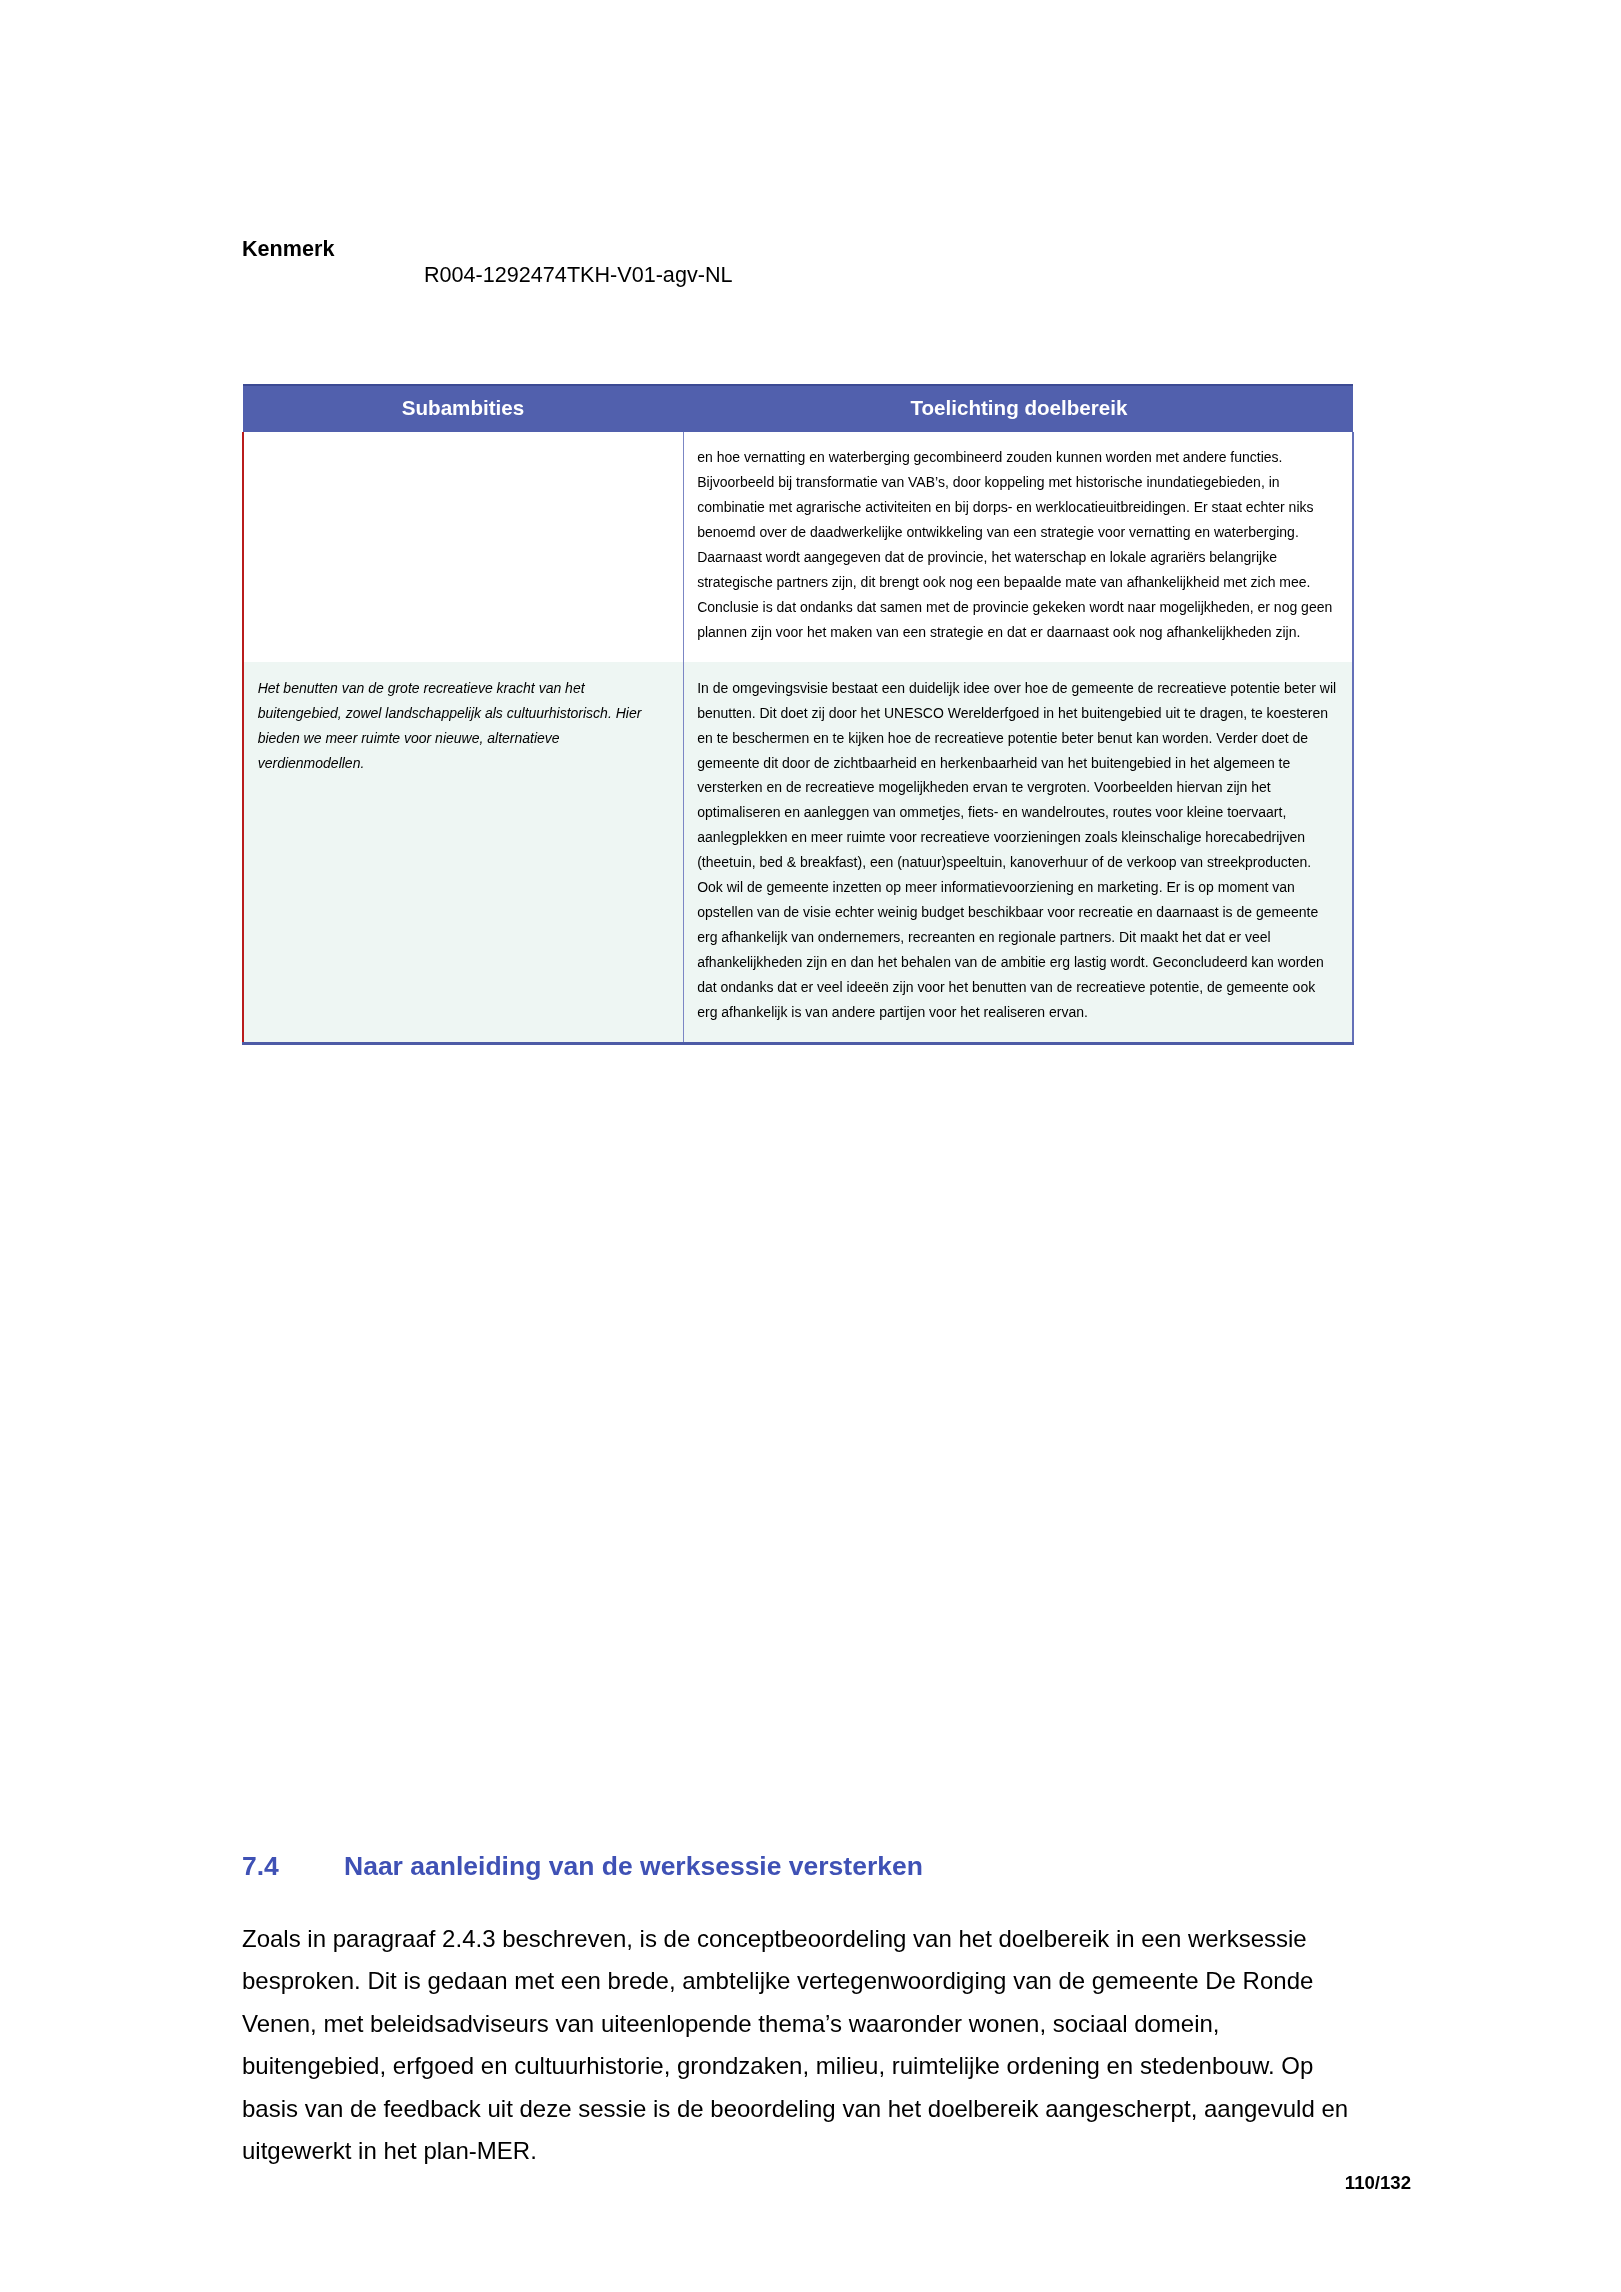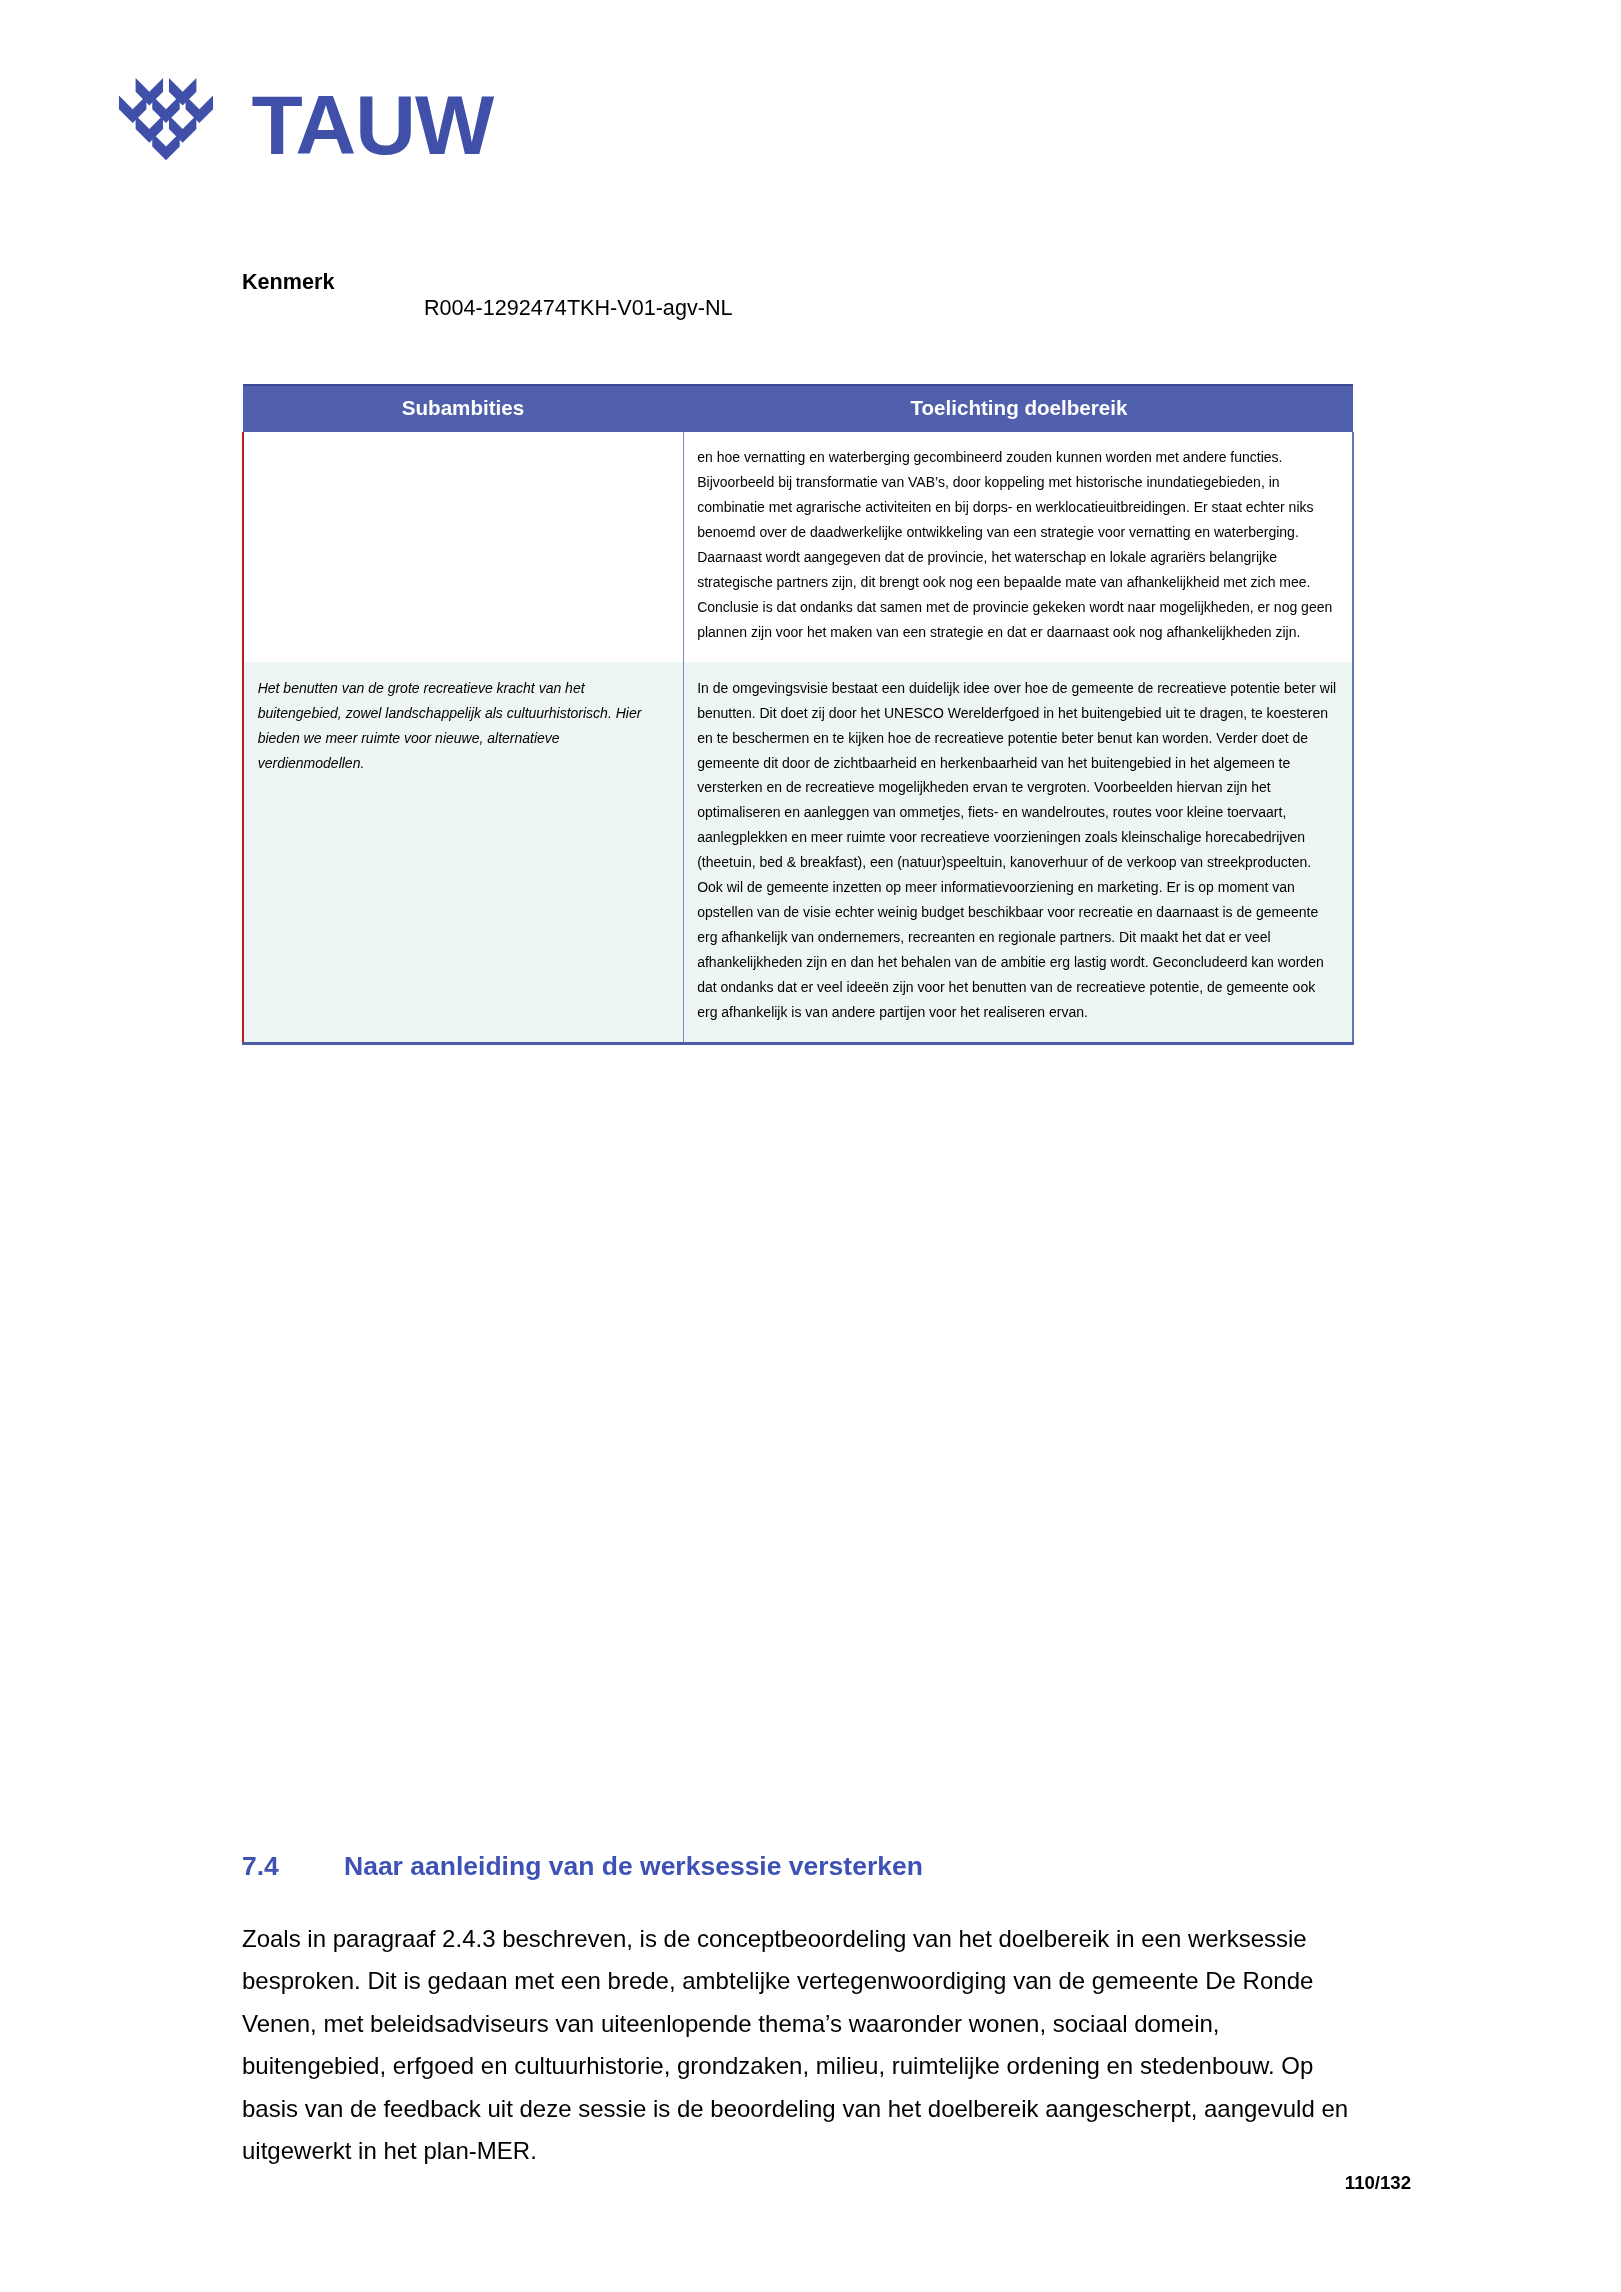--- a/index.html
+++ b/index.html
@@ -40,21 +40,21 @@
     letter-spacing: -1px;
     color: #4050a8;
     line-height: 1;
     font-family: "Liberation Sans", sans-serif;
   }
 
   
   .kenmerk-row {
     position: absolute;
     left: 242px;
-    top: 268px;
+    top: 235px;
     display: flex;
     font-size: 21.6px;
     line-height: 1.3;
   }
   .kenmerk-label {
     font-weight: bold;
     width: 182px;
     color: #000;
   }
   .kenmerk-value {
@@ -158,39 +158,20 @@
     font-size: 18.6px;
     font-weight: bold;
     color: #000;
   }
 </style>
 </head>
 <body>
 
 <div class="page">
 
-  <div class="logo-wrap">
-    <svg class="logo-mark" viewBox="0 0 122 100" aria-hidden="true">
-      <g fill="#4050a8">
-
-        <path d="M30 2 L44 16 L58 2 L58 16 L44 30 L30 16 Z"></path>
-        <path d="M64 2 L78 16 L92 2 L92 16 L78 30 L64 16 Z"></path>
-
-        <path d="M13 20 L27 34 L41 20 L41 34 L27 48 L13 34 Z"></path>
-        <path d="M47 20 L61 34 L75 20 L75 34 L61 48 L47 34 Z"></path>
-        <path d="M81 20 L95 34 L109 20 L109 34 L95 48 L81 34 Z"></path>
-
-        <path d="M30 40 L44 54 L58 40 L58 54 L44 68 L30 54 Z"></path>
-        <path d="M64 40 L78 54 L92 40 L92 54 L78 68 L64 54 Z"></path>
-
-        <path d="M47 58 L61 72 L75 58 L75 72 L61 86 L47 72 Z"></path>
-      </g>
-    </svg>
-    <div class="logo-word">TAUW</div>
-  </div>
 
   <div class="kenmerk-row">
     <div class="kenmerk-label">Kenmerk</div>
     <div class="kenmerk-value">R004-1292474TKH-V01-agv-NL</div>
   </div>
 
   <table class="doc-table">
     <colgroup>
         <col class="c1">
         <col class="c2">

